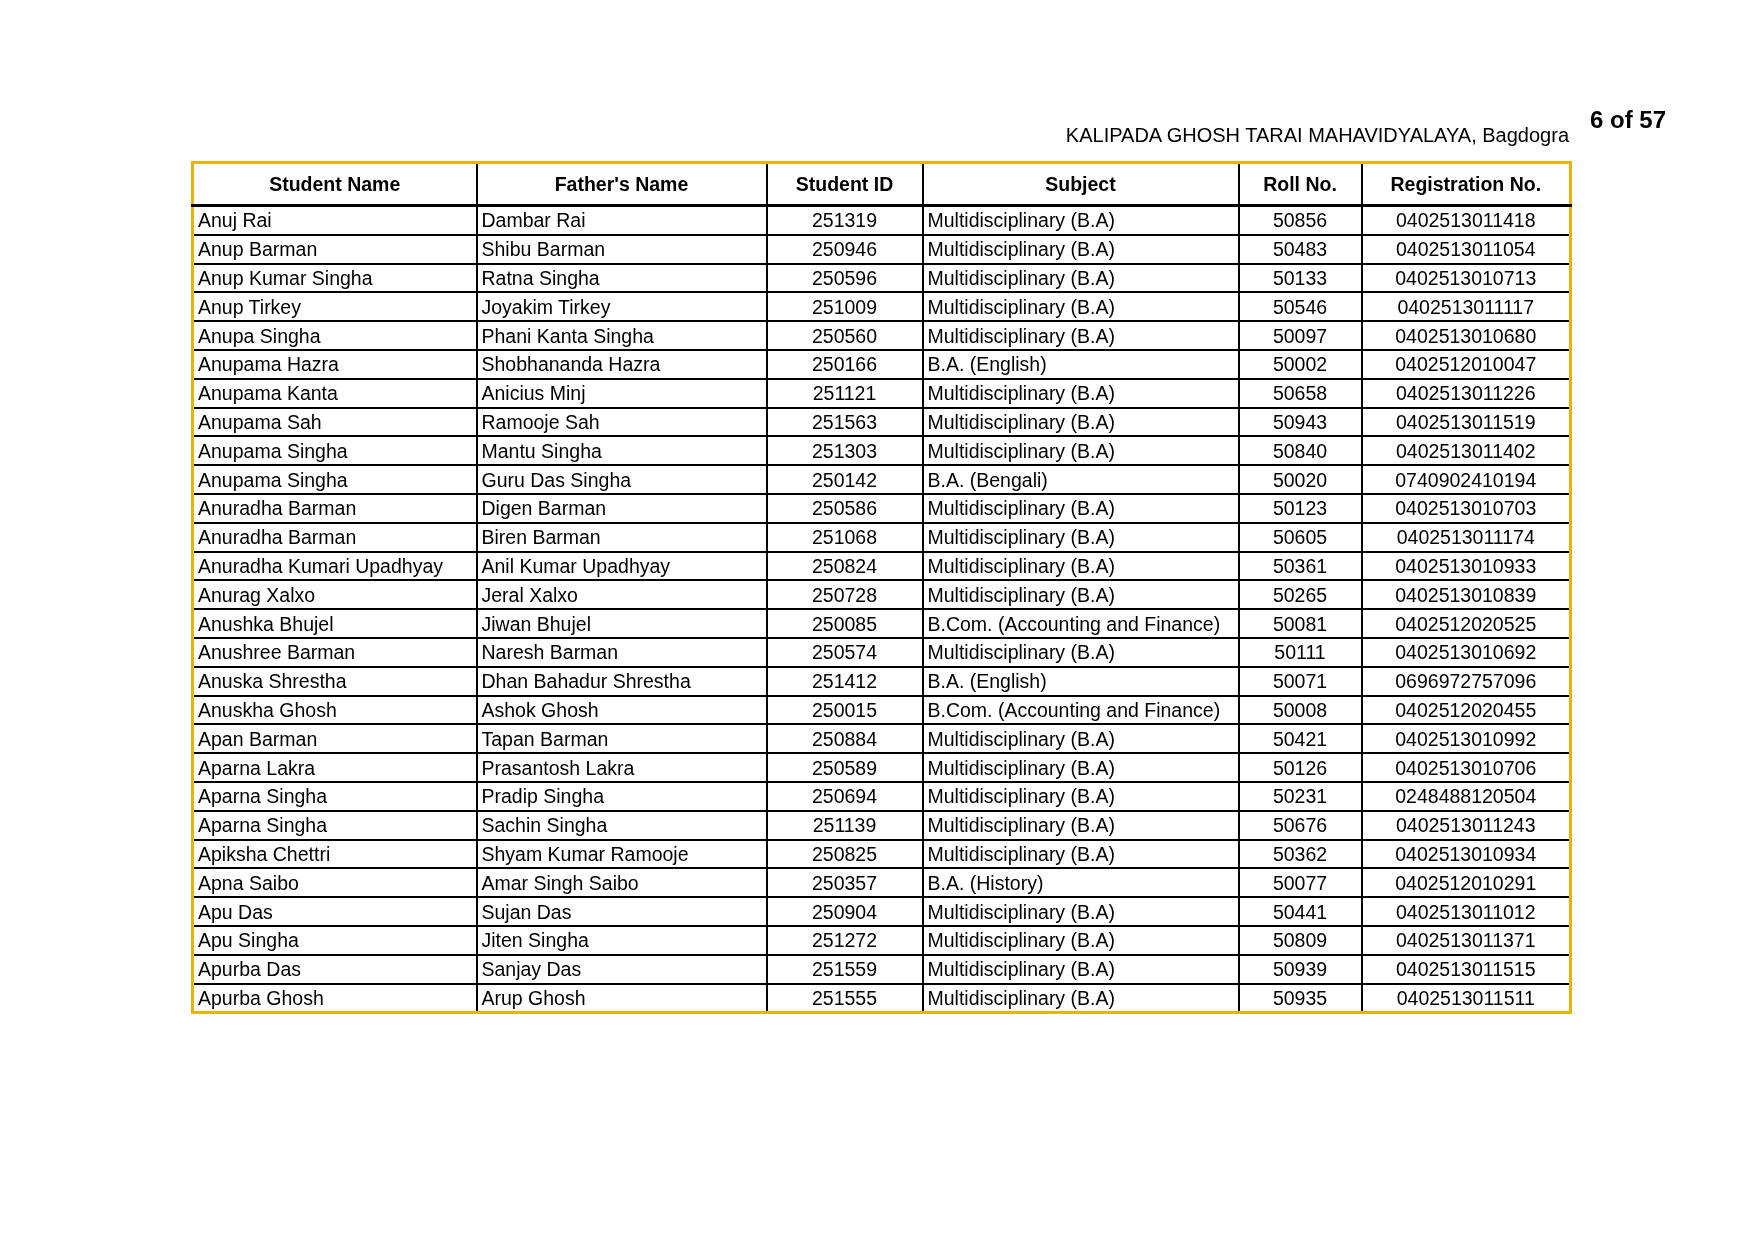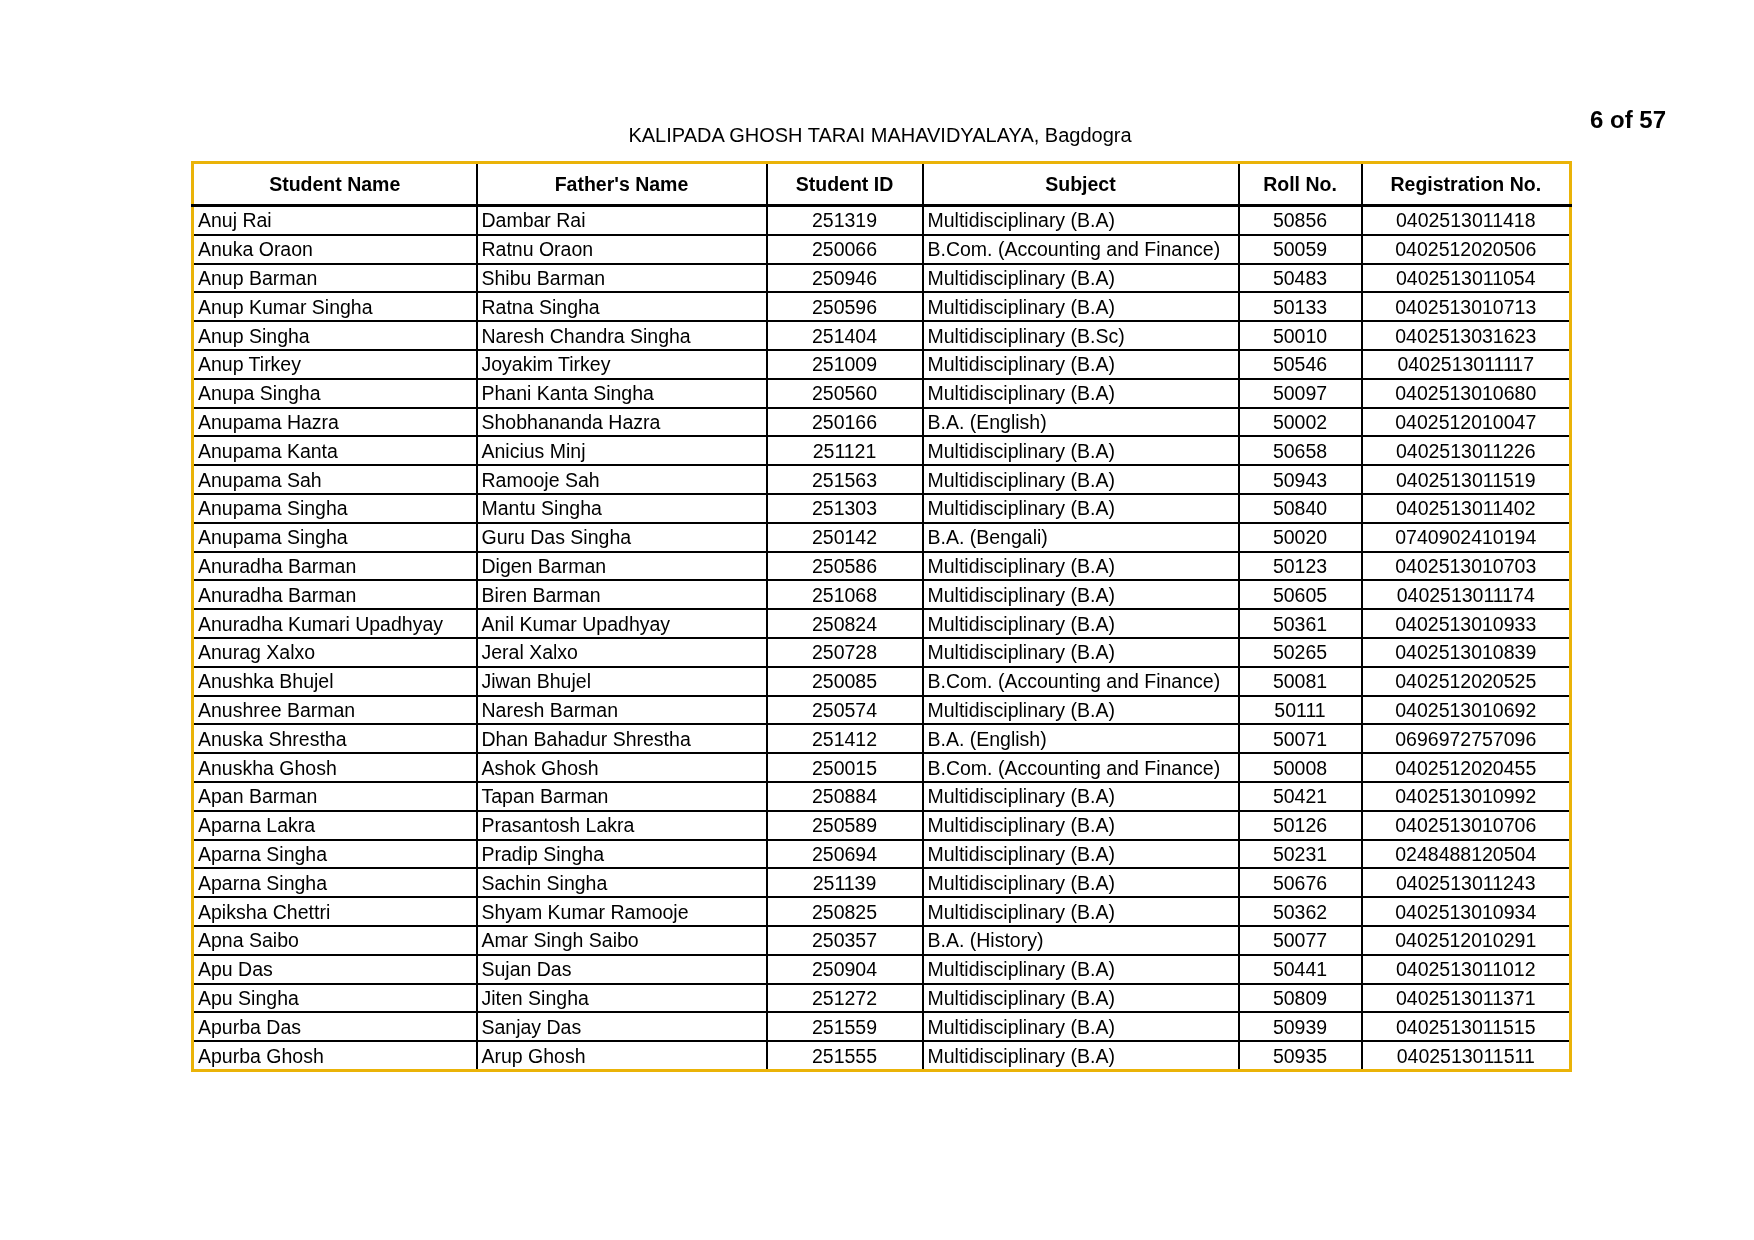--- a/index.html
+++ b/index.html
@@ -1,19 +1,19 @@
 <!DOCTYPE html>
 <html><head>
 <meta charset="utf-8">
 <style>
   html, body { margin: 0; padding: 0; background: #ffffff; }
   body { width: 1754px; height: 1240px; position: relative; overflow: hidden;
          font-family: "Liberation Sans", sans-serif; color: #000; }
   .page-number { position: absolute; left: 1590px; top: 106px; font-size: 24px; font-weight: bold; }
-  .college-title { position: absolute; left: 191px; width: 1378px; top: 124px; text-align: center; font-size: 20px; }
+  .college-title { position: absolute; left: 191px; width: 1378px; top: 124px; text-align: right; font-size: 20px; }
   table.roster { position: absolute; left: 191px; top: 161px; border-collapse: collapse; table-layout: fixed; width: 1378px; }
   table.roster th, table.roster td { border: 2px solid #000; padding: 0 4px; white-space: nowrap; overflow: hidden; font-size: 19.5px; }
   table.roster th { height: 40px; font-weight: bold; text-align: center; border-bottom-width: 3px; }
   table.roster td { height: 26.8px; line-height: 26px; }
   table.roster { border: 3px solid #eab308; }
   td.c { text-align: center; }
   td.l { text-align: left; padding-left: 3px; }
   col.c1 { width: 284px; } col.c2 { width: 290px; } col.c3 { width: 156px; }
   col.c4 { width: 316px; } col.c5 { width: 123px; } col.c6 { width: 209px; }
 </style>
@@ -45,50 +45,34 @@
   <tbody id="roster-body">
       <tr>
         <td class="l">Anuj Rai</td>
         <td class="l">Dambar Rai</td>
         <td class="c">251319</td>
         <td class="l">Multidisciplinary (B.A)</td>
         <td class="c">50856</td>
         <td class="c">0402513011418</td>
       </tr>
       <tr>
-        <td class="l">Anuka Oraon</td>
-        <td class="l">Ratnu Oraon</td>
-        <td class="c">250066</td>
-        <td class="l">B.Com. (Accounting and Finance)</td>
-        <td class="c">50059</td>
-        <td class="c">0402512020506</td>
-      </tr>
-      <tr>
         <td class="l">Anup Barman</td>
         <td class="l">Shibu Barman</td>
         <td class="c">250946</td>
         <td class="l">Multidisciplinary (B.A)</td>
         <td class="c">50483</td>
         <td class="c">0402513011054</td>
       </tr>
       <tr>
         <td class="l">Anup Kumar Singha</td>
         <td class="l">Ratna Singha</td>
         <td class="c">250596</td>
         <td class="l">Multidisciplinary (B.A)</td>
         <td class="c">50133</td>
         <td class="c">0402513010713</td>
-      </tr>
-      <tr>
-        <td class="l">Anup Singha</td>
-        <td class="l">Naresh Chandra Singha</td>
-        <td class="c">251404</td>
-        <td class="l">Multidisciplinary (B.Sc)</td>
-        <td class="c">50010</td>
-        <td class="c">0402513031623</td>
       </tr>
       <tr>
         <td class="l">Anup Tirkey</td>
         <td class="l">Joyakim Tirkey</td>
         <td class="c">251009</td>
         <td class="l">Multidisciplinary (B.A)</td>
         <td class="c">50546</td>
         <td class="c">0402513011117</td>
       </tr>
       <tr>

